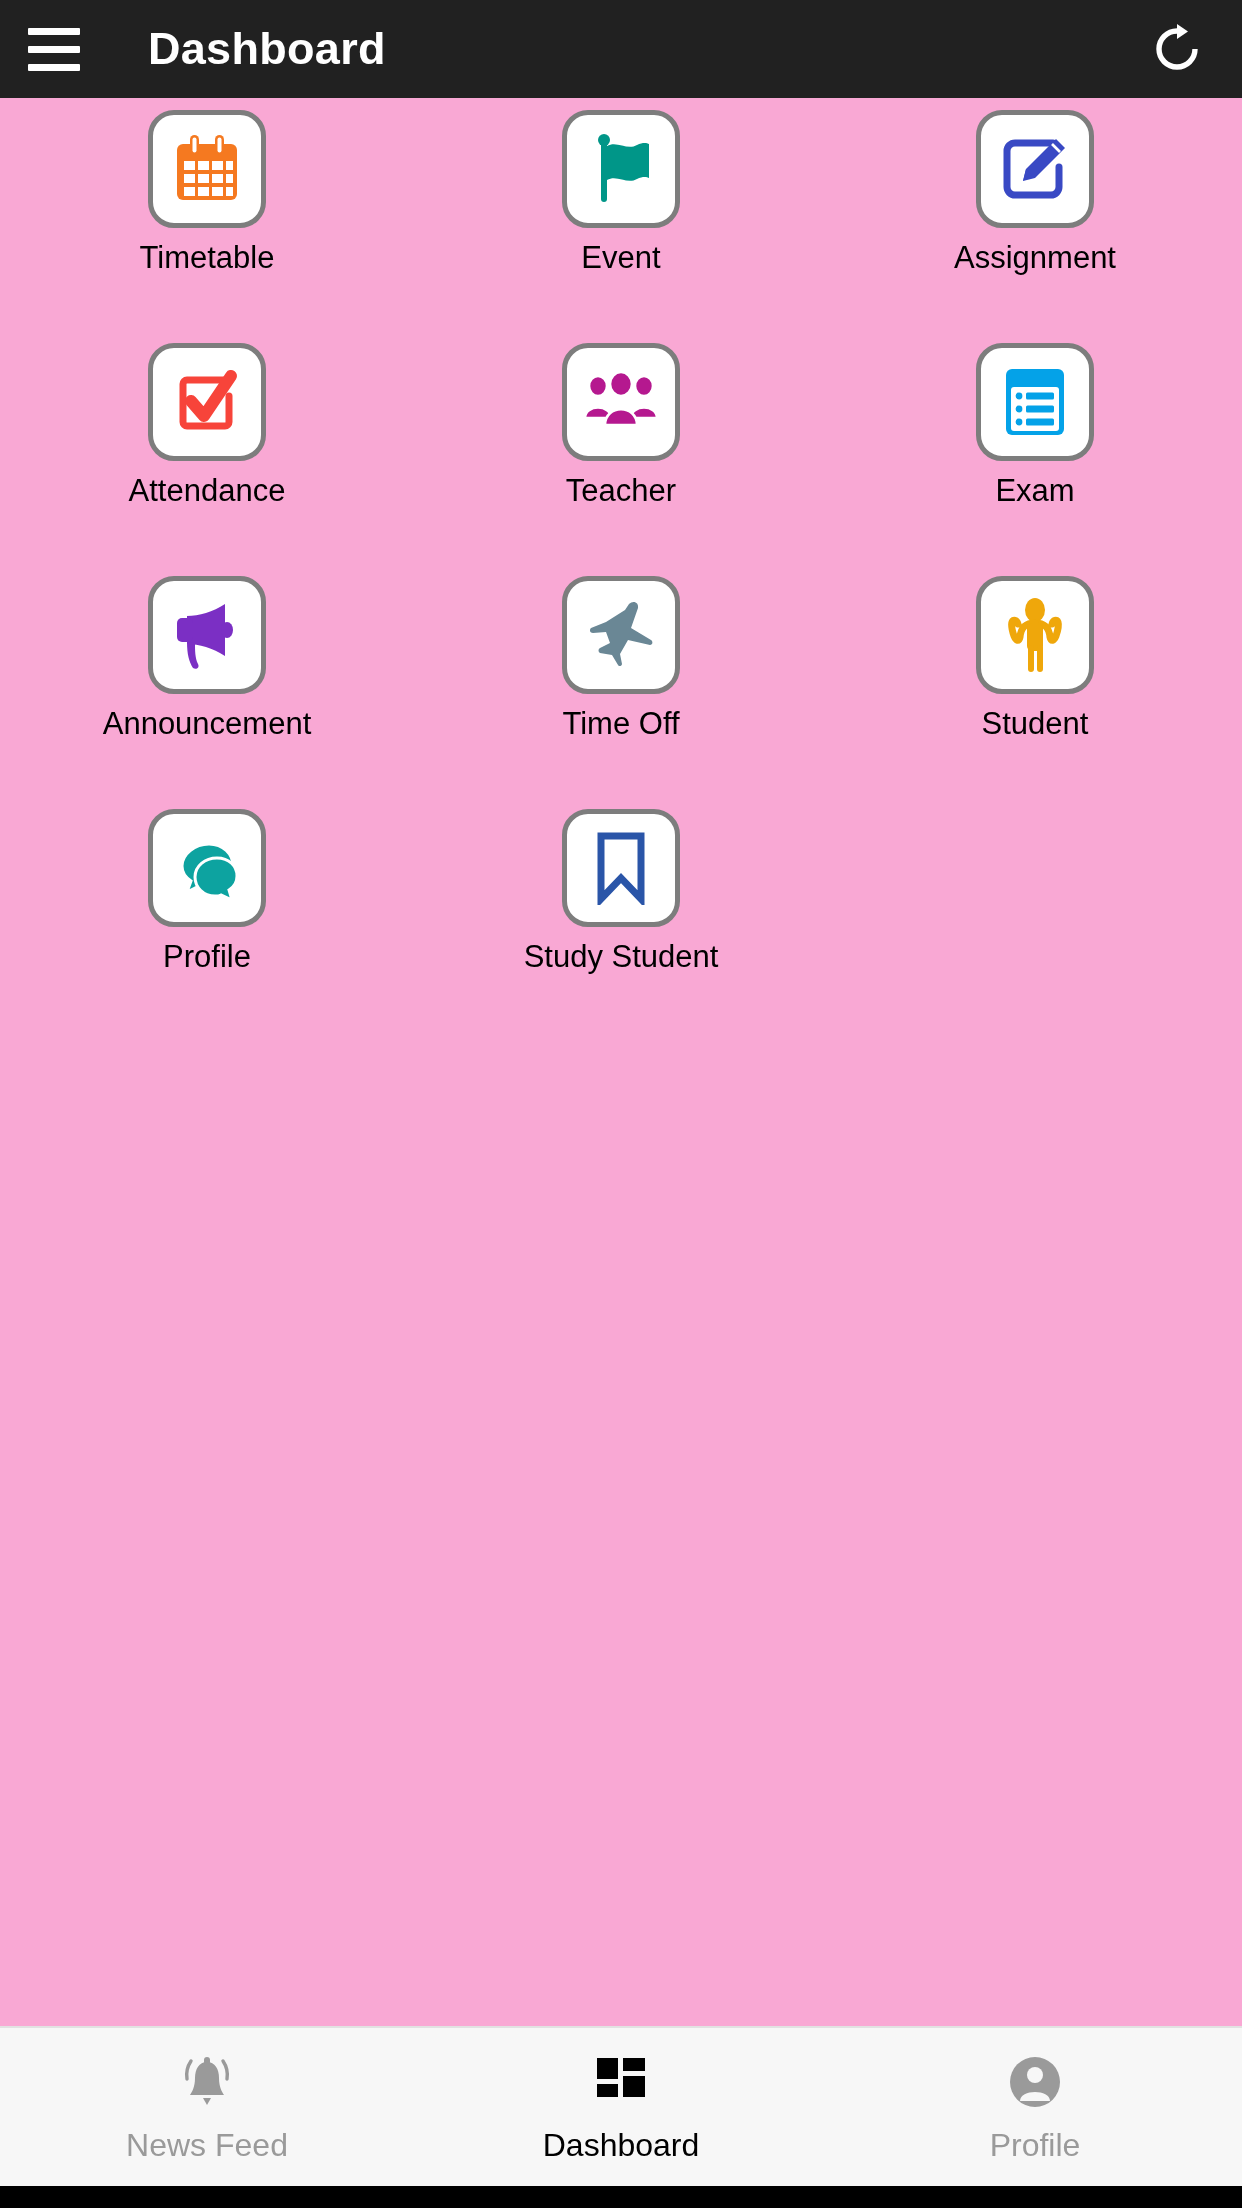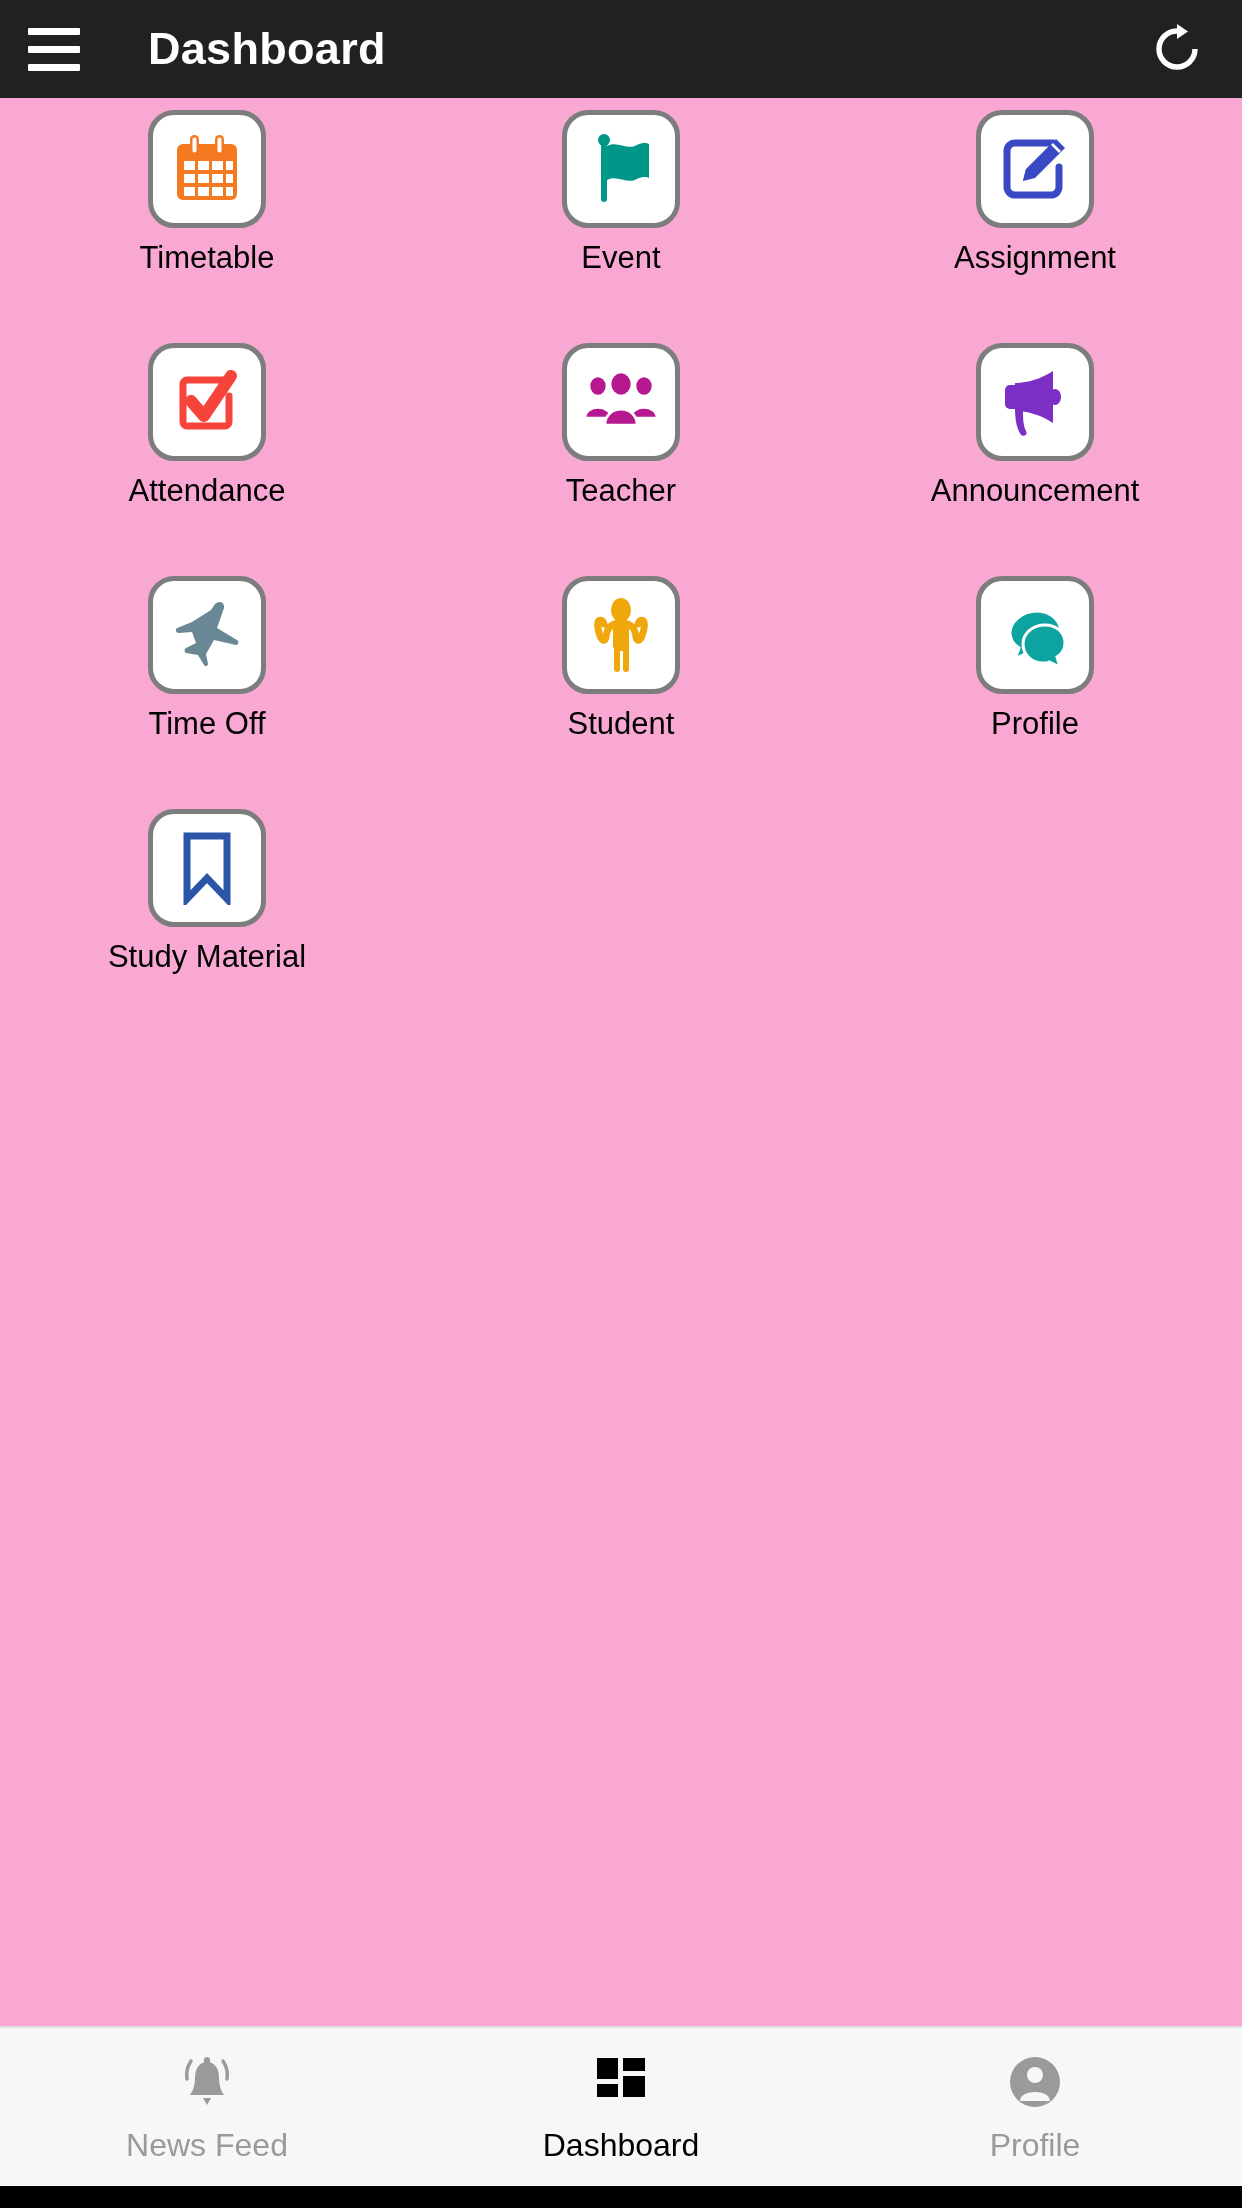--- a/index.html
+++ b/index.html
@@ -239,20 +239,37 @@
               <ellipse cx="62" cy="16" rx="9" ry="10"></ellipse>
               <path d="M49 48 C49 34, 75 34, 75 48 Z"></path>
               <ellipse cx="39" cy="14" rx="11" ry="12"></ellipse>
               <path d="M23 55 C23 34, 55 34, 55 55 Z"></path>
             </g>
           </svg>
         </div>
         <div class="cell-label">Teacher</div>
       </div>
 
+      <div class="cell">
+        <div class="tile">
+          <svg width="66" height="74" viewBox="0 0 66 74">
+            <rect x="4" y="4" width="58" height="66" rx="6" fill="#04a2e8"></rect>
+            <rect x="9" y="22" width="48" height="44" rx="3" fill="#ffffff"></rect>
+            <g fill="#04a2e8">
+              <circle cx="17" cy="31" r="3.4"></circle>
+              <rect x="24" y="27.5" width="28" height="7" rx="1.5"></rect>
+              <circle cx="17" cy="44" r="3.4"></circle>
+              <rect x="24" y="40.5" width="28" height="7" rx="1.5"></rect>
+              <circle cx="17" cy="57" r="3.4"></circle>
+              <rect x="24" y="53.5" width="28" height="7" rx="1.5"></rect>
+            </g>
+          </svg>
+        </div>
+        <div class="cell-label">Exam</div>
+      </div>
 
       <div class="cell">
         <div class="tile">
           <svg width="76" height="74" viewBox="0 0 76 74">
             <path d="M56 6 L56 58 C44 50, 30 46, 18 46 L18 18 C30 18, 44 14, 56 6 Z" fill="#7b2fc4"></path>
             <rect x="8" y="20" width="16" height="24" rx="5" fill="#7b2fc4"></rect>
             <path d="M18 44 C18 56, 20 64, 24 70 C27 72, 31 70, 29 66 C26 60, 26 52, 26 45 Z" fill="#7b2fc4"></path>
             <ellipse cx="58" cy="32" rx="6" ry="8" fill="#7b2fc4"></ellipse>
             <path d="M52 12 L52 54" stroke="#ffffff" stroke-width="2" opacity="0"></path>
           </svg>
@@ -292,21 +309,21 @@
         </div>
         <div class="cell-label">Profile</div>
       </div>
 
       <div class="cell">
         <div class="tile">
           <svg width="56" height="74" viewBox="0 0 56 74">
             <path d="M8 5 L48 5 L48 68 L28 47 L8 68 Z" fill="none" stroke="#2a55a8" stroke-width="7" stroke-linejoin="miter"></path>
           </svg>
         </div>
-        <div class="cell-label">Study Material</div>
+        <div class="cell-label">Study Student</div>
       </div>
 
     </div>
   </div>
 
   <div class="bottombar">
 
     <div class="navitem">
       <div class="nav-icon">
         <svg width="56" height="56" viewBox="0 0 56 56">

